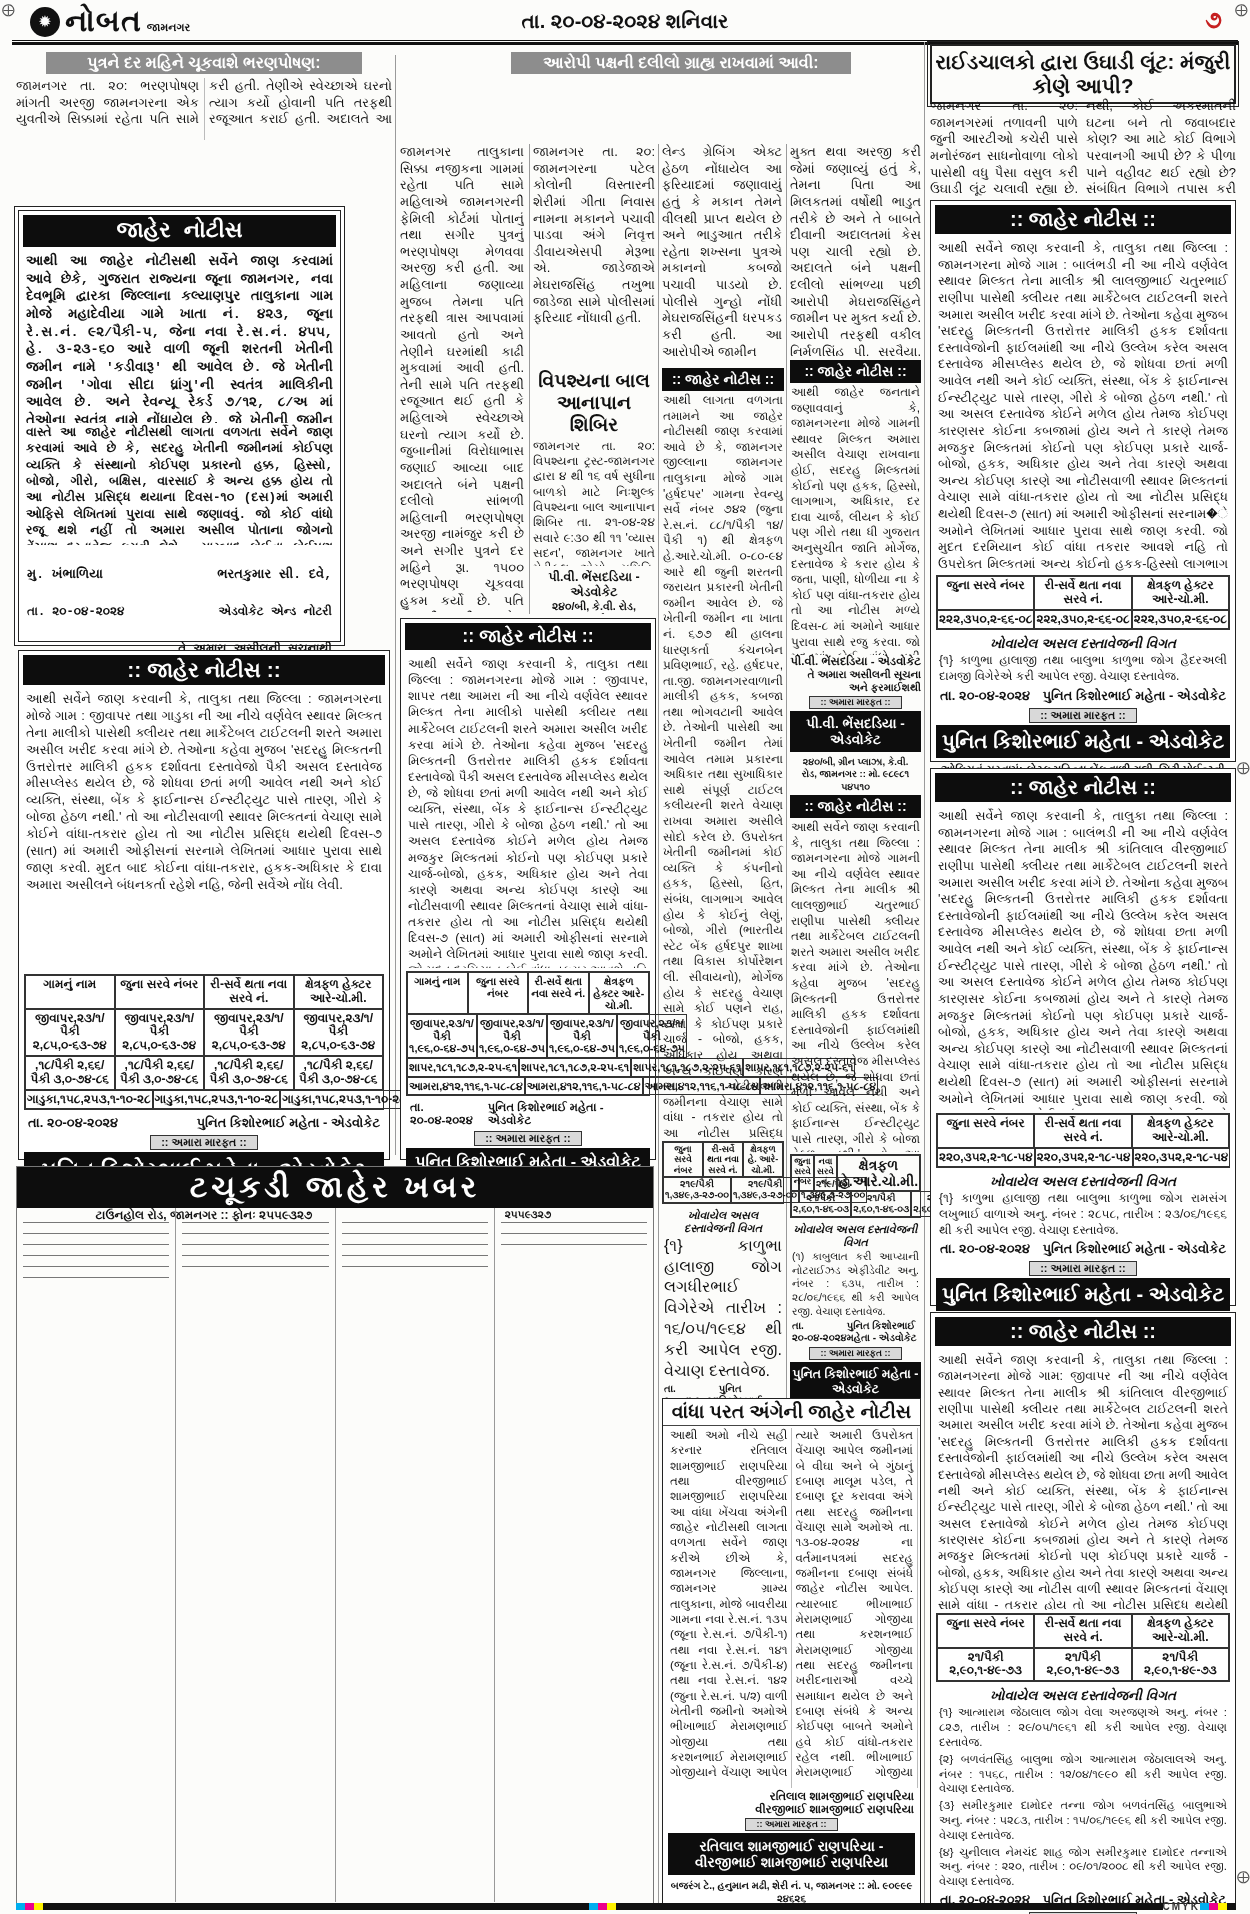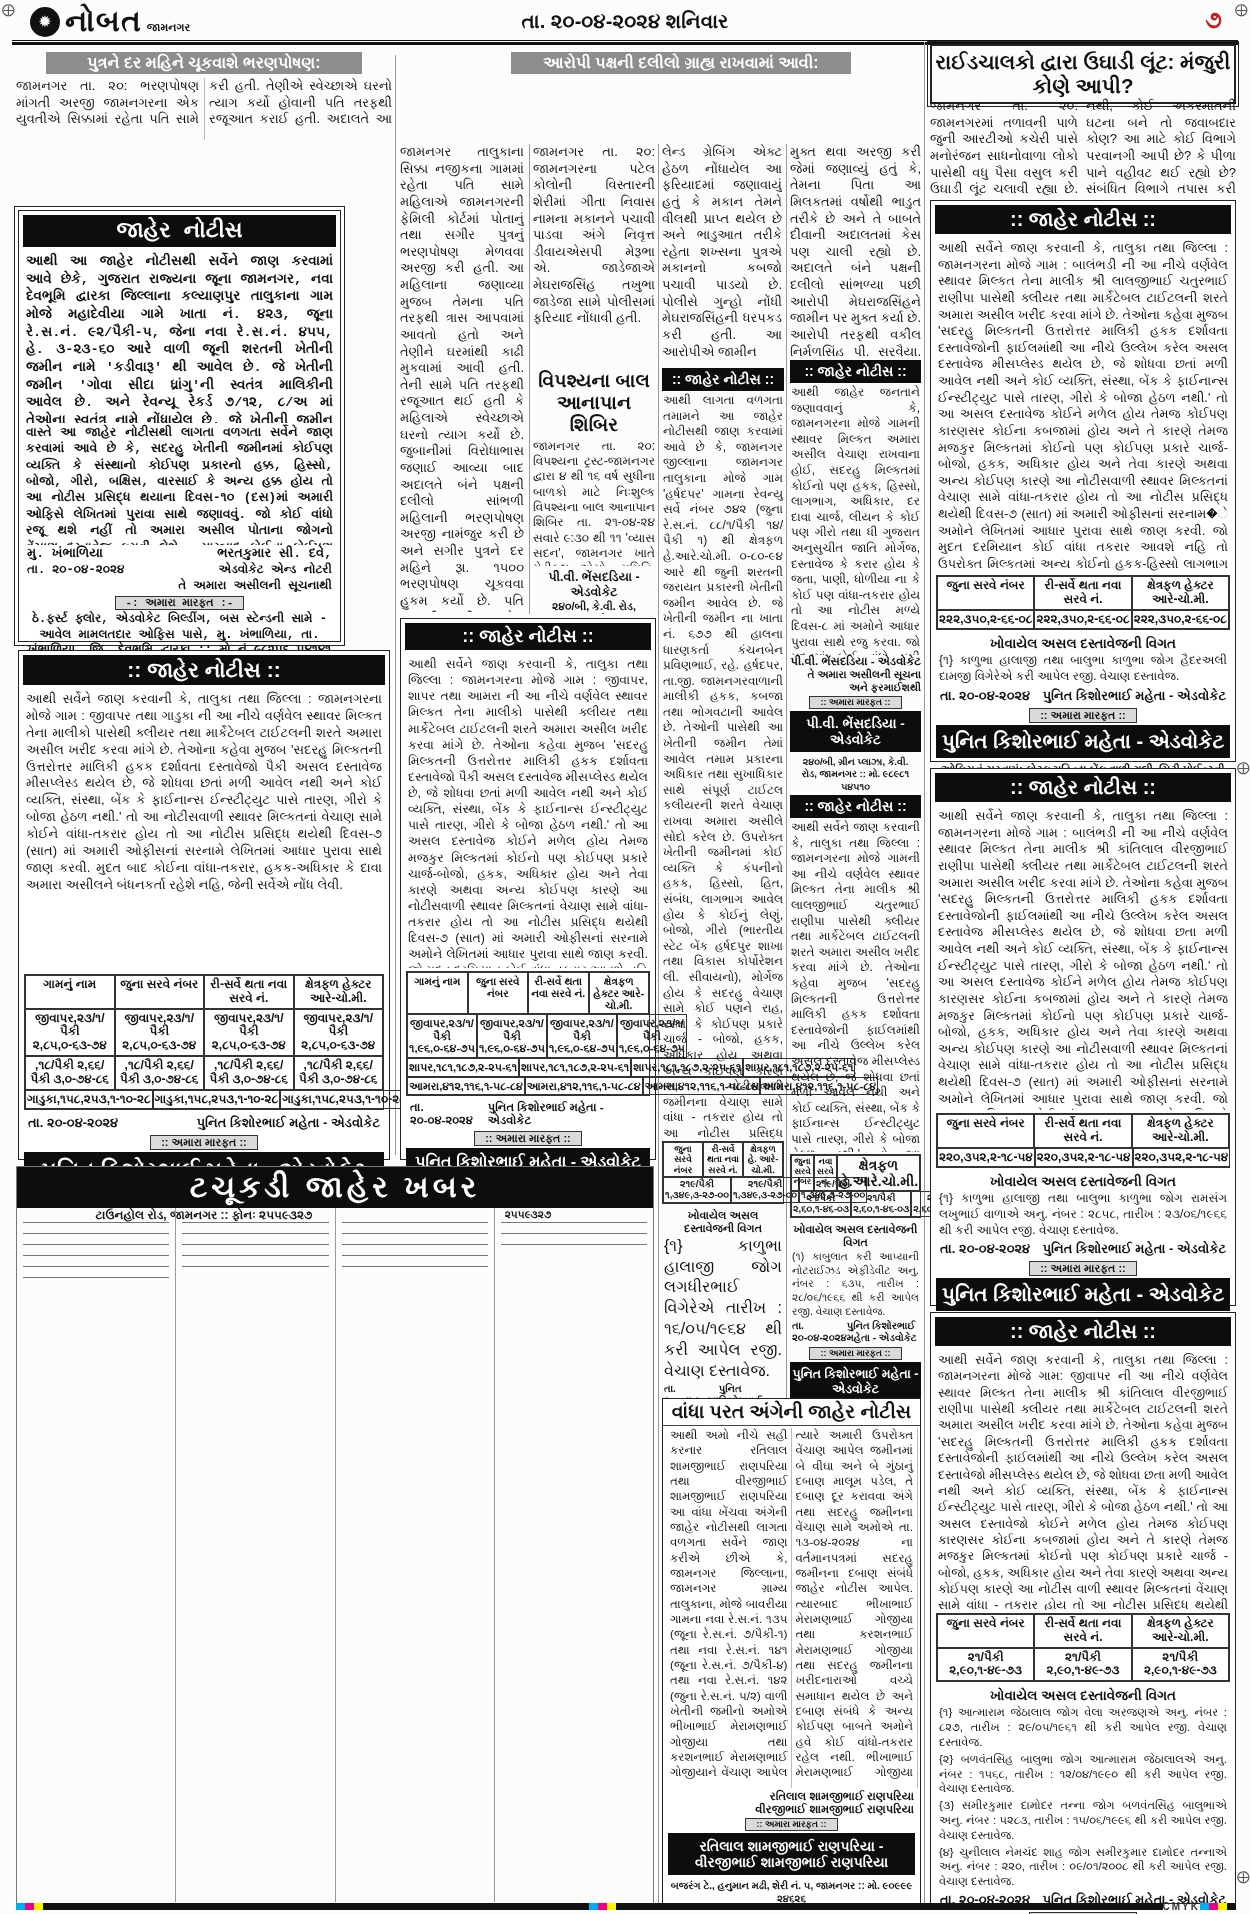--- a/index.html
+++ b/index.html
@@ -22,33 +22,33 @@
   .cols2{column-count:2;column-gap:10px;column-rule:1px solid #bbb;}
   .vrule{background:#9a9a9a;width:1px;}
   .hbox{border:2px solid #222;outline:1px solid #222;outline-offset:2px;
         font-weight:bold;text-align:center;padding:4px 2px;}
   
   .nblock{border:1.6px solid #222;background:#fff;}
   .nblock.dbl{box-shadow:0 0 0 3px #fff,0 0 0 4px #222;}
   .ntitle{background:#0d0d0d;color:#fff;font-weight:bold;text-align:center;
           padding:3px 0;margin:4px;}
   .ntext{text-align:justify;line-height:1.3;padding:2px 7px;}
-  .sign-row{display:flex;justify-content:space-between;font-weight:bold;padding:1px 8px;}
+  .sign-row{display:flex;justify-content:space-between;font-weight:bold;padding:1px 8px;margin-top:21px;}
   .badge{display:block;margin:2px auto 0;width:max-content;background:#d9d9d9;
          border:1px solid #333;font-size:11px;font-weight:bold;padding:0 10px;}
   .banner{background:#0d0d0d;color:#fff;font-weight:bold;text-align:center;
           margin:2px 5px;padding:5px 2px;line-height:1.15;}
   .addr{font-size:12px;font-weight:bold;text-align:center;line-height:1.3;padding:2px 4px;}
   
   .tbl{margin:3px 5px;border:1px solid #333;font-weight:bold;}
   .tr{display:flex;}
   .td,.th{flex:1;border:1px solid #333;text-align:center;padding:2px 1px;
           font-size:12px;line-height:1.15;}
   .th{font-size:12px;}
-  .lost-title{font-weight:bold;text-align:center;font-size:13.5px;padding-top:3px;}
+  .lost-title{font-weight:bold;text-align:center;font-size:13.5px;padding-top:3px;font-style:italic;}
   .lost-item{font-size:12px;line-height:1.3;text-align:justify;padding:1px 8px;}
   .date-sign{display:flex;justify-content:space-between;font-weight:bold;
              font-size:13px;padding:2px 9px;}
   
   .cls-banner{background:#0d0d0d;color:#fff;font-weight:bold;text-align:center;
               font-size:30px;letter-spacing:4px;padding:3px 0;}
   .cls-cols{display:flex;height:100%;}
   .cls-col{flex:1;border-right:1px solid #999;padding:4px 6px;overflow:hidden;}
   .cls-col:last-child{border-right:none;}
   .ad{border-bottom:1px solid #777;padding:4px 0 6px;text-align:center;}

